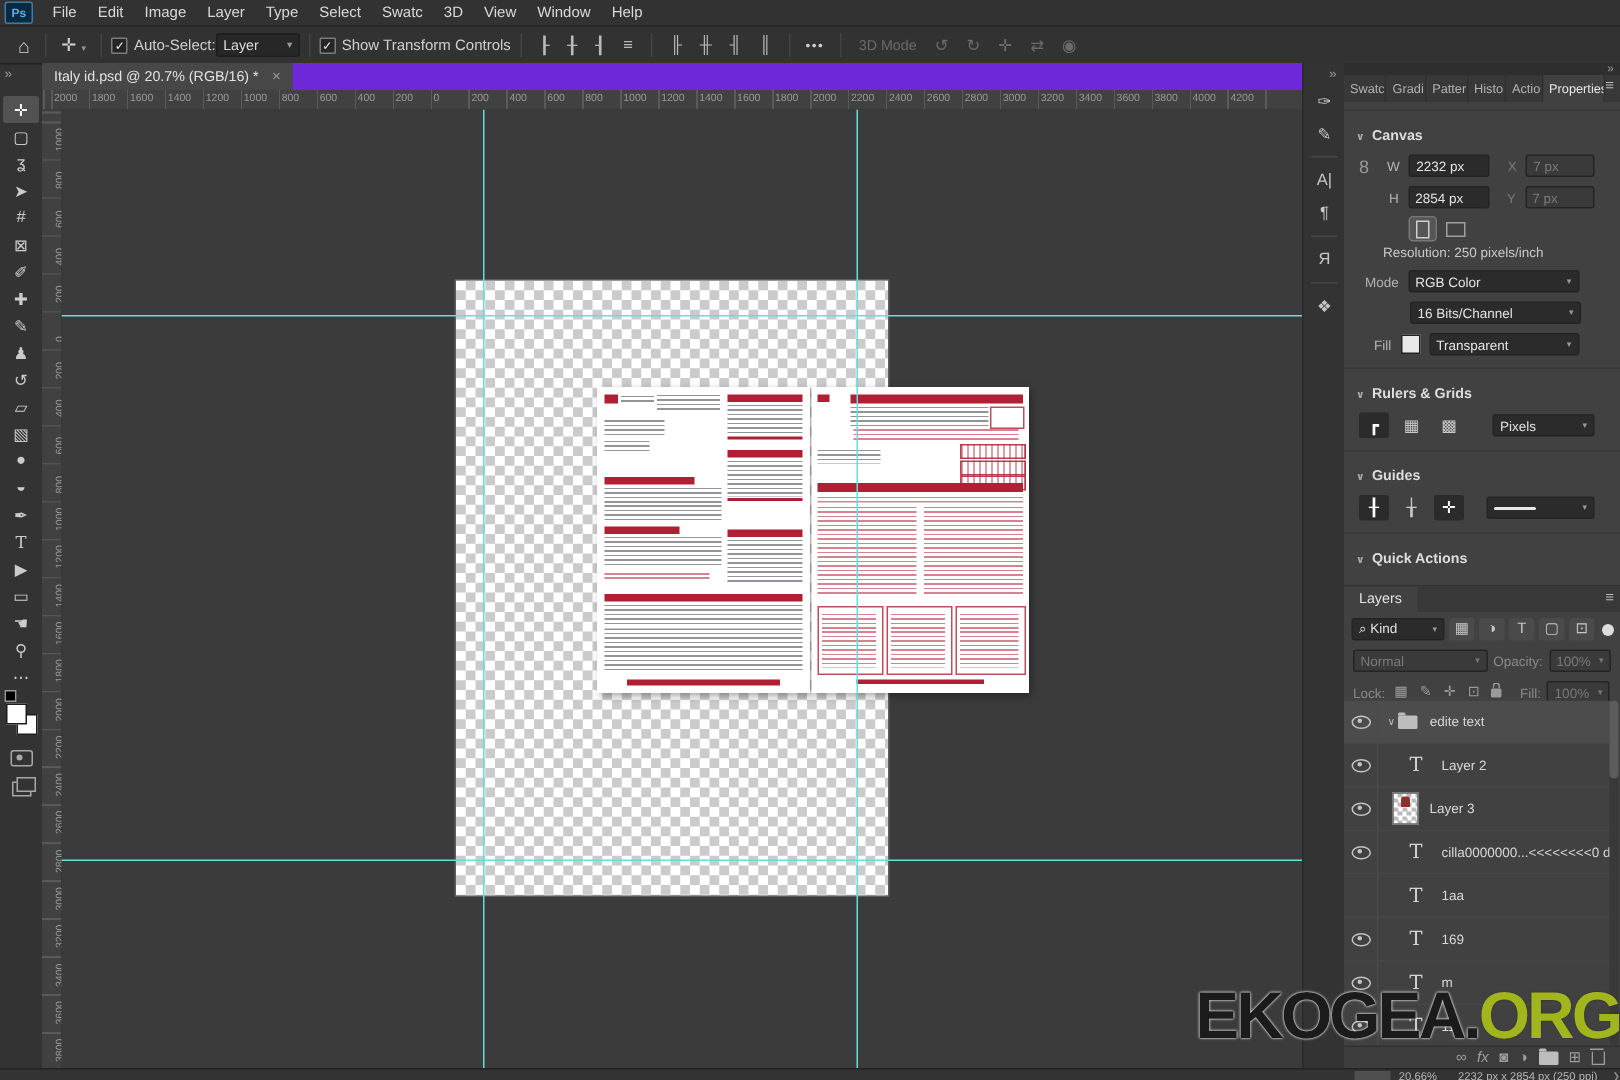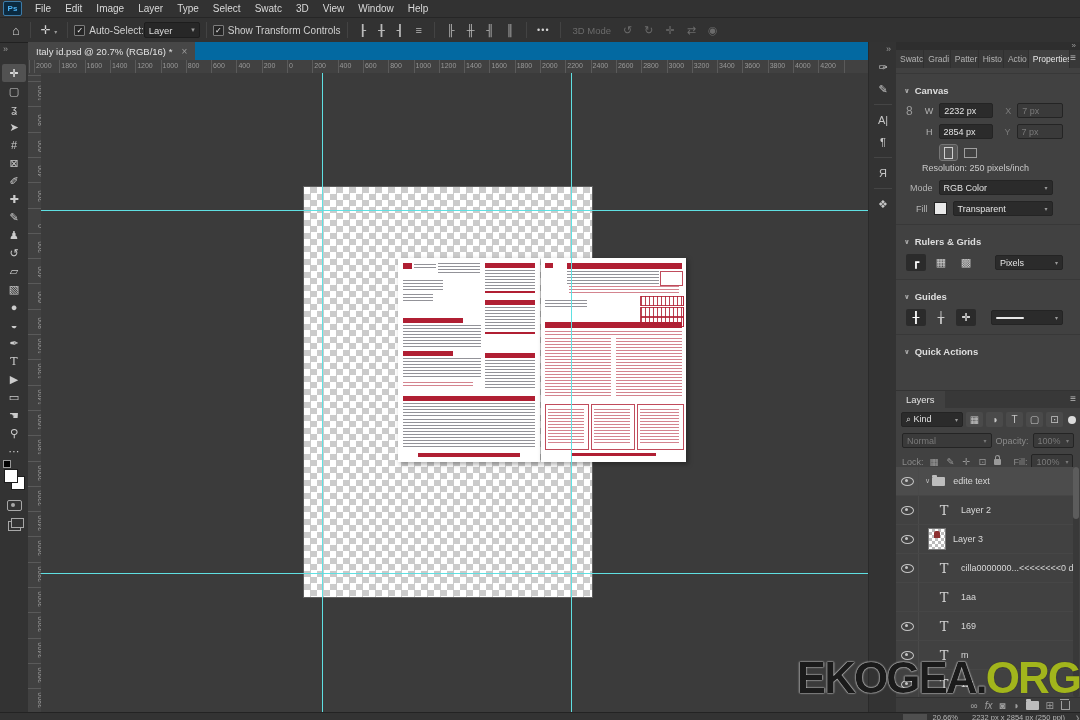--- a/index.html
+++ b/index.html
@@ -22,21 +22,21 @@
   .icon-btn{color:#d2d2d2;font-size:12px;line-height:1;padding:0 4px;}
   .chk{width:9px;height:9px;background:#262626;border:1px solid #7c7c7c;border-radius:1px;
        display:inline-flex;align-items:center;justify-content:center;font-size:8px;color:#eee;margin-right:4px;}
   .dd{background:#272727;border:1px solid #1d1d1d;border-radius:2px;height:14px;display:inline-flex;
       align-items:center;justify-content:space-between;padding:0 4px;font-size:9.5px;color:#ddd;}
   .dd .car{font-size:7px;color:#9a9a9a;margin-left:5px;}
   .align-glyph{color:#b9b9b9;font-size:11px;padding:0 6px;}
   .grayed{color:#6b6b6b!important;}
 
   
-  .tabbar{left:28px;top:42px;width:840px;height:18px;background:#0369a1;border-bottom:1px solid #262626;display:flex;align-items:flex-end;}
+  .tabbar{left:28px;top:42px;width:840px;height:18px;background:#6d28d9;border-bottom:1px solid #262626;display:flex;align-items:flex-end;}
   .doc-tab{height:18px;background:#474747;display:flex;align-items:center;padding:0 8px;font-size:9.5px;color:#e2e2e2;}
   .doc-tab .close{margin-left:9px;color:#9c9c9c;font-size:10px;}
   .tl-collapse{left:3px;top:44px;font-size:9px;color:#9a9a9a;}
 
   
   .toolbar{left:0;top:60px;width:28px;height:652px;background:#333333;border-right:1px solid #282828;}
   .tool{width:24px;height:18px;margin:0 auto;display:flex;align-items:center;justify-content:center;
         font-size:11px;color:#cccccc;border-radius:2px;}
   .tool.sel{background:#525252;color:#fff;}
   .swatch-wrap{position:relative;width:24px;height:26px;margin:6px auto 2px;}
@@ -430,20 +430,26 @@
           </span>
       </div>
       <div class="res-text">Resolution: 250 pixels/inch</div>
       <div class="prop-row" style="padding-left:14px;margin-top:4px;">
         <span class="flabel">Mode</span>
         <span class="fld" style="width:104px;justify-content:space-between;">
             <span>RGB Color</span>
             <span style="font-size:6px;color:#999;">▾</span>
           </span>
       </div>
+      <div class="prop-row" style="padding-left:44px;">
+        <span class="fld" style="width:104px;justify-content:space-between;">
+            <span>16 Bits/Channel</span>
+            <span style="font-size:6px;color:#999;">▾</span>
+          </span>
+      </div>
       <div class="prop-row" style="padding-left:20px;">
         <span class="flabel">Fill</span>
         <span style="width:11px;height:11px;background:#e9e9e9;border:1px solid #222;"></span>
         <span class="fld" style="width:90px;justify-content:space-between;">
             <span>Transparent</span>
             <span style="font-size:6px;color:#999;">▾</span>
           </span>
       </div>
       <div class="pdivider"></div>
       <div class="sec-hdr">

